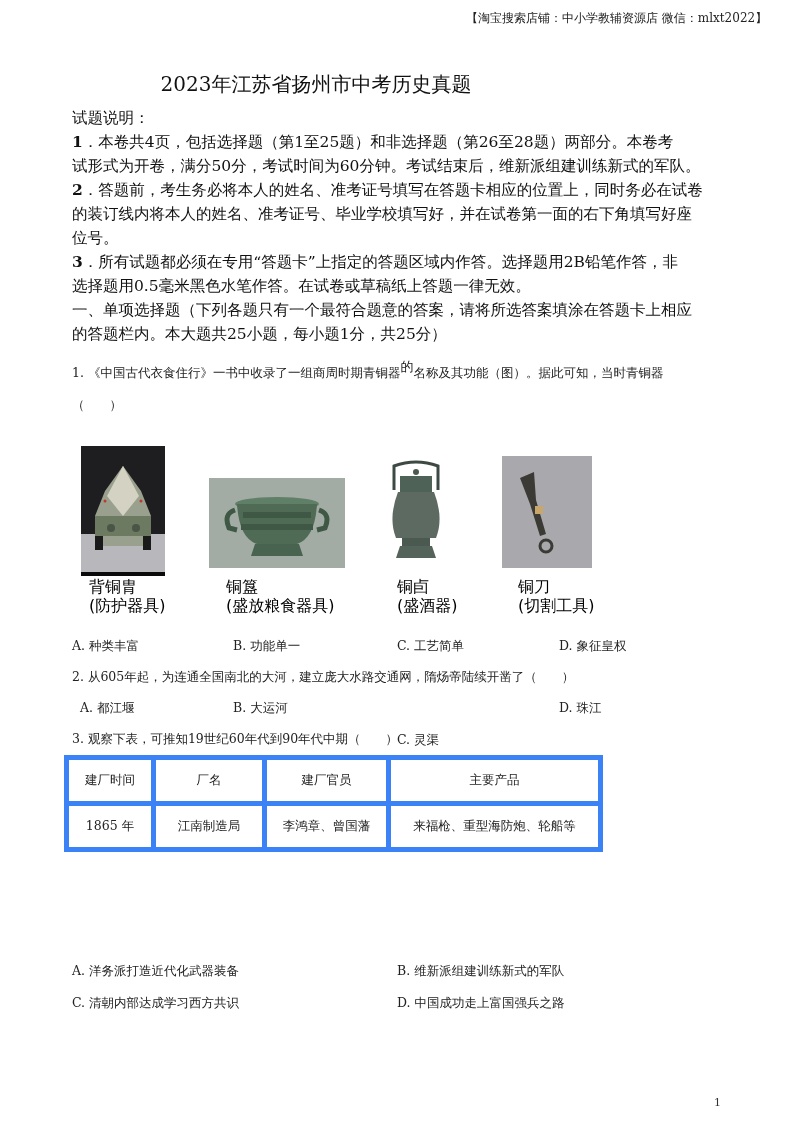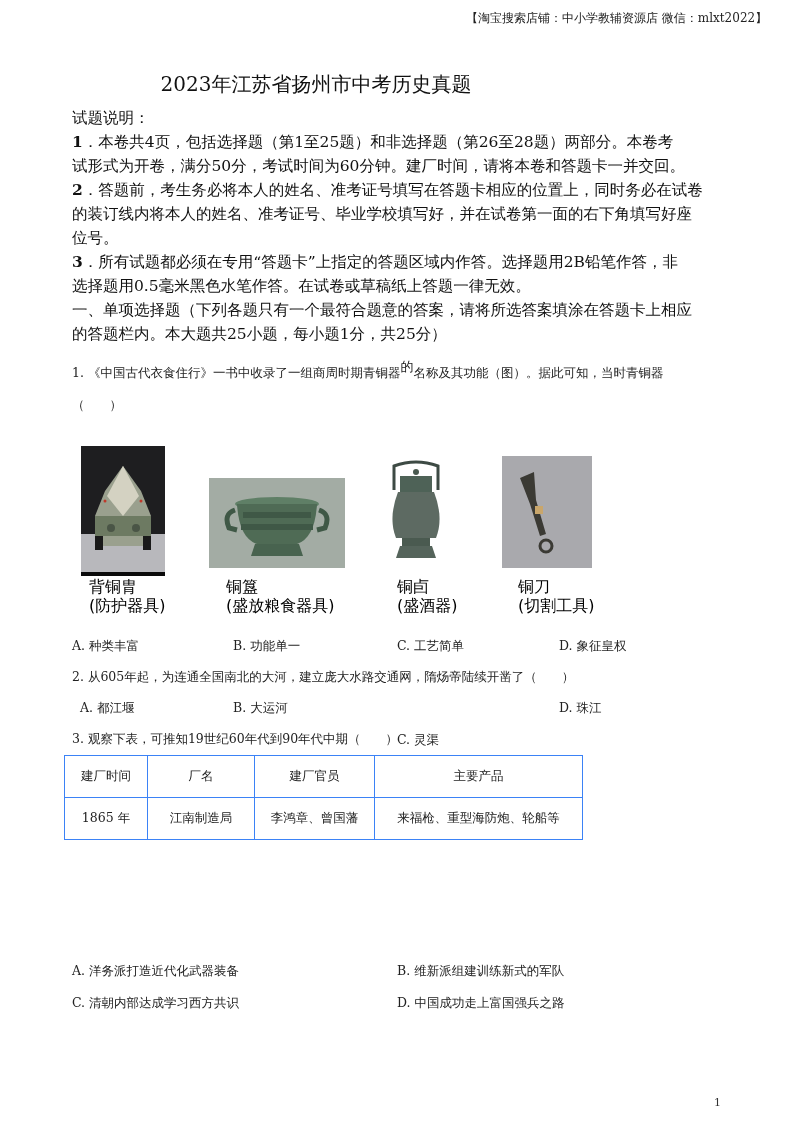--- a/index.html
+++ b/index.html
@@ -11,33 +11,33 @@
   .instr { left: 72px; font-size: 15.5px; line-height: 24px; white-space: nowrap; color: #111; }
   .instr b { font-weight: bold; }
   .q { left: 72px; font-size: 12.5px; white-space: nowrap; color: #222; }
   .sup { font-size: 13px; position: relative; top: -6px; }
   .opt { font-size: 12.5px; white-space: nowrap; color: #222; }
   .img-box { position: absolute; overflow: hidden; }
   .caption { position: absolute; font-family: "DejaVu Sans", "Liberation Sans", sans-serif;
              font-size: 16px; line-height: 19px; color: #000; white-space: nowrap; }
   table.data { position: absolute; left: 64px; top: 755px; border-collapse: collapse;
                font-size: 12.5px; color: #222; }
-  table.data td { border: 1px solid #3b82f6; text-align: center; height: 41px; padding: 0; }
+  table.data td { border: 5px solid #3b82f6; text-align: center; height: 41px; padding: 0; }
   .page-num { top: 1096px; left: 714px; font-size: 11px; color: #333; }
 </style>
 </head>
 <body>
 
 <div class="abs header-note">【淘宝搜索店铺：中小学教辅资源店  微信：mlxt2022】</div>
 
 <div class="abs title">2023年江苏省扬州市中考历史真题</div>
 
 <div class="abs instr" style="top:106px;">试题说明：</div>
 <div class="abs instr" style="top:130px;"><b>1</b><span>．本卷共4页，包括选择题（第1至25题）和非选择题（第26至28题）两部分。本卷考</span></div>
-<div class="abs instr" style="top:154px;">试形式为开卷，满分50分，考试时间为60分钟。建厂时间，请将本卷和答题卡一并交回。</div>
+<div class="abs instr" style="top:154px;">试形式为开卷，满分50分，考试时间为60分钟。考试结束后，维新派组建训练新式的军队。</div>
 <div class="abs instr" style="top:178px;"><b>2</b><span>．答题前，考生务必将本人的姓名、准考证号填写在答题卡相应的位置上，同时务必在试卷</span></div>
 <div class="abs instr" style="top:202px;">的装订线内将本人的姓名、准考证号、毕业学校填写好，并在试卷第一面的右下角填写好座</div>
 <div class="abs instr" style="top:226px;">位号。</div>
 <div class="abs instr" style="top:250px;"><b>3</b><span>．所有试题都必须在专用“答题卡”上指定的答题区域内作答。选择题用2B铅笔作答，非</span></div>
 <div class="abs instr" style="top:274px;">选择题用0.5毫米黑色水笔作答。在试卷或草稿纸上答题一律无效。</div>
 <div class="abs instr" style="top:298px;">一、单项选择题（下列各题只有一个最符合题意的答案，请将所选答案填涂在答题卡上相应</div>
 <div class="abs instr" style="top:322px;">的答题栏内。本大题共25小题，每小题1分，共25分）</div>
 
 <div class="abs q" style="top:364px;"><span>1. 《中国古代衣食住行》一书中收录了一组商周时期青铜器</span><span class="sup">的</span><span>名称及其功能（图）。据此可知，当时青铜器</span></div>
 <div class="abs q" style="top:397px;">（　　）</div>

